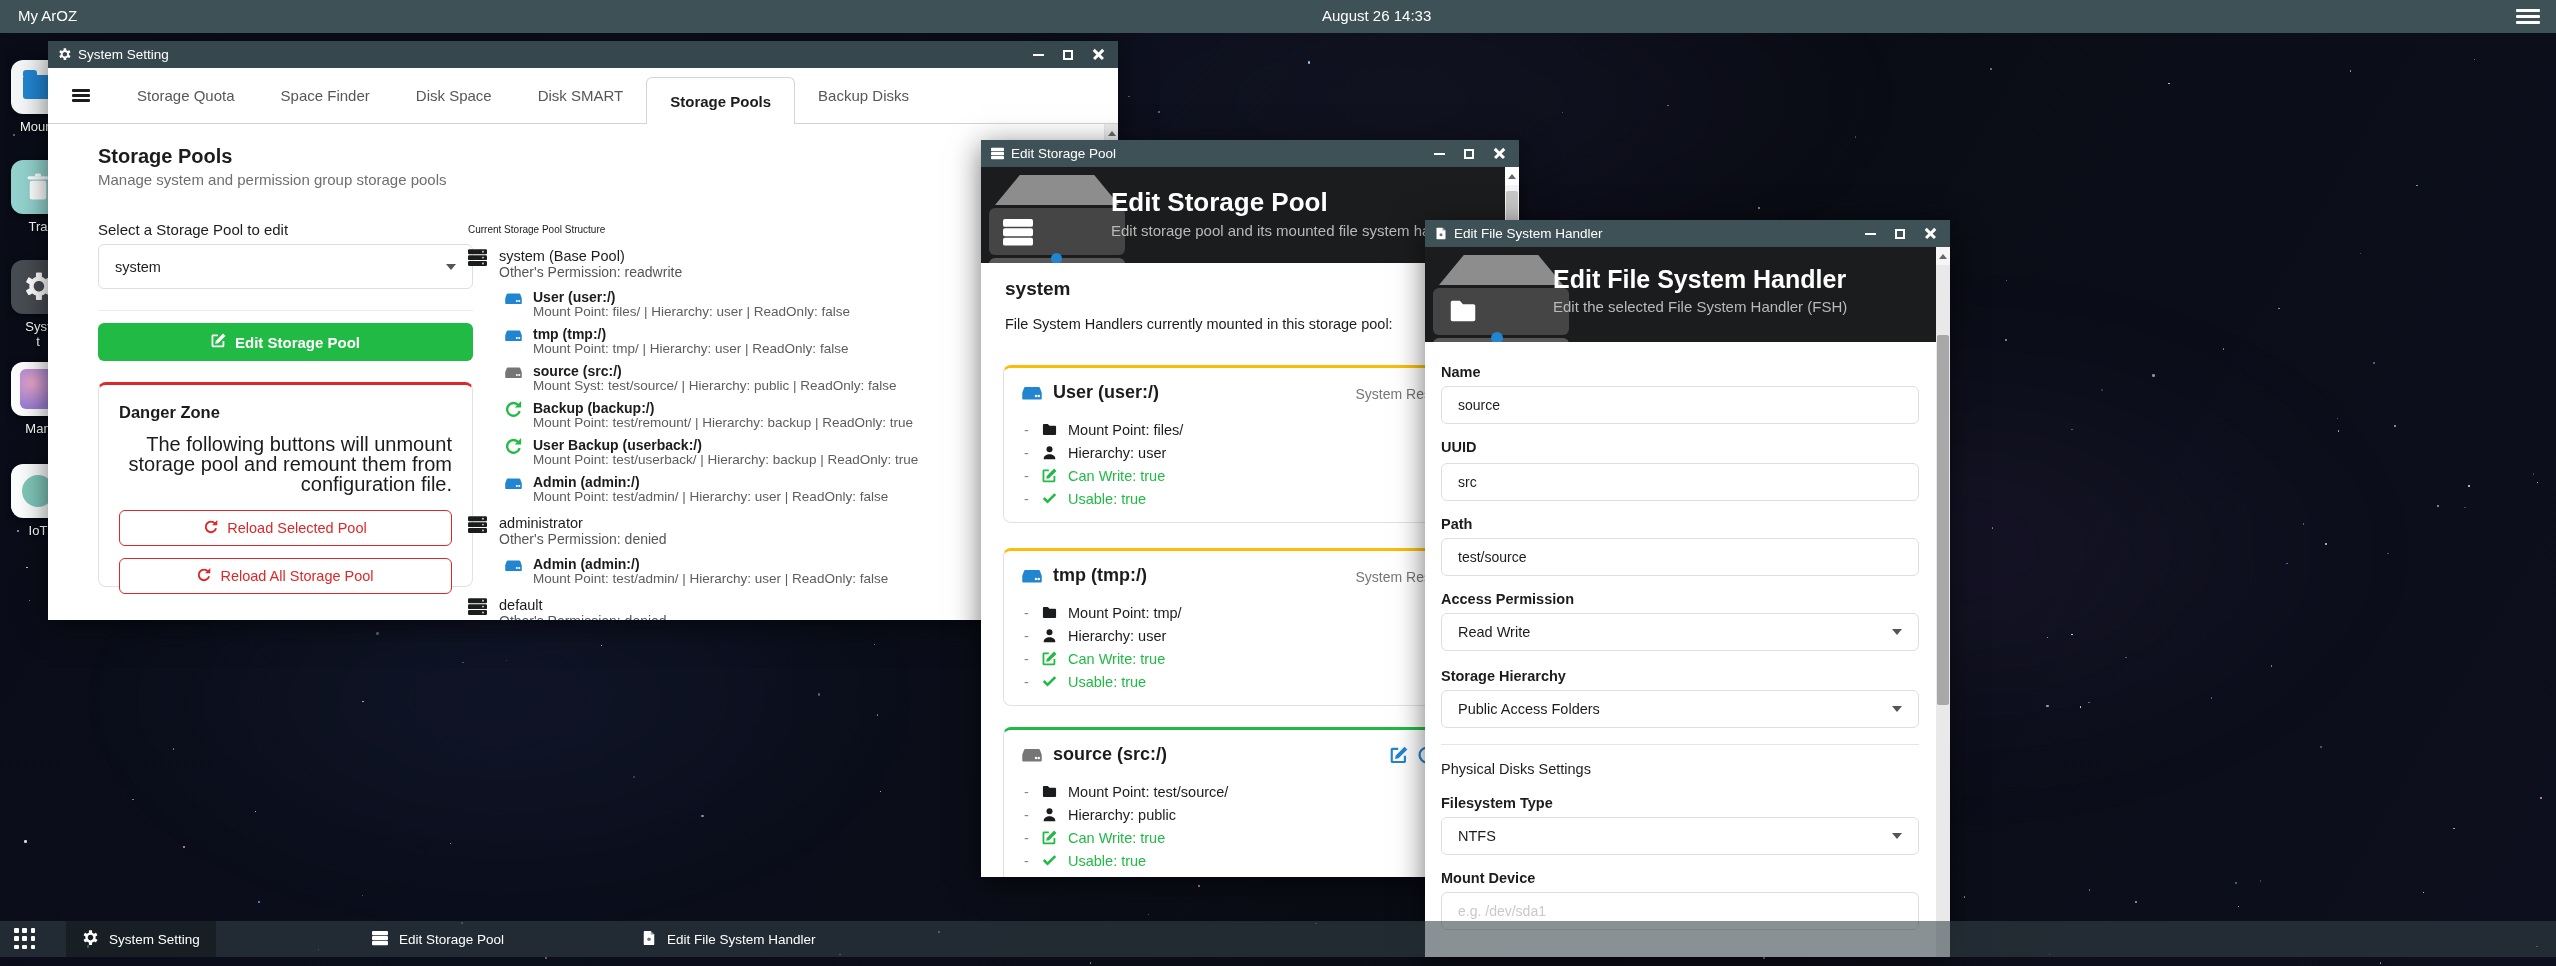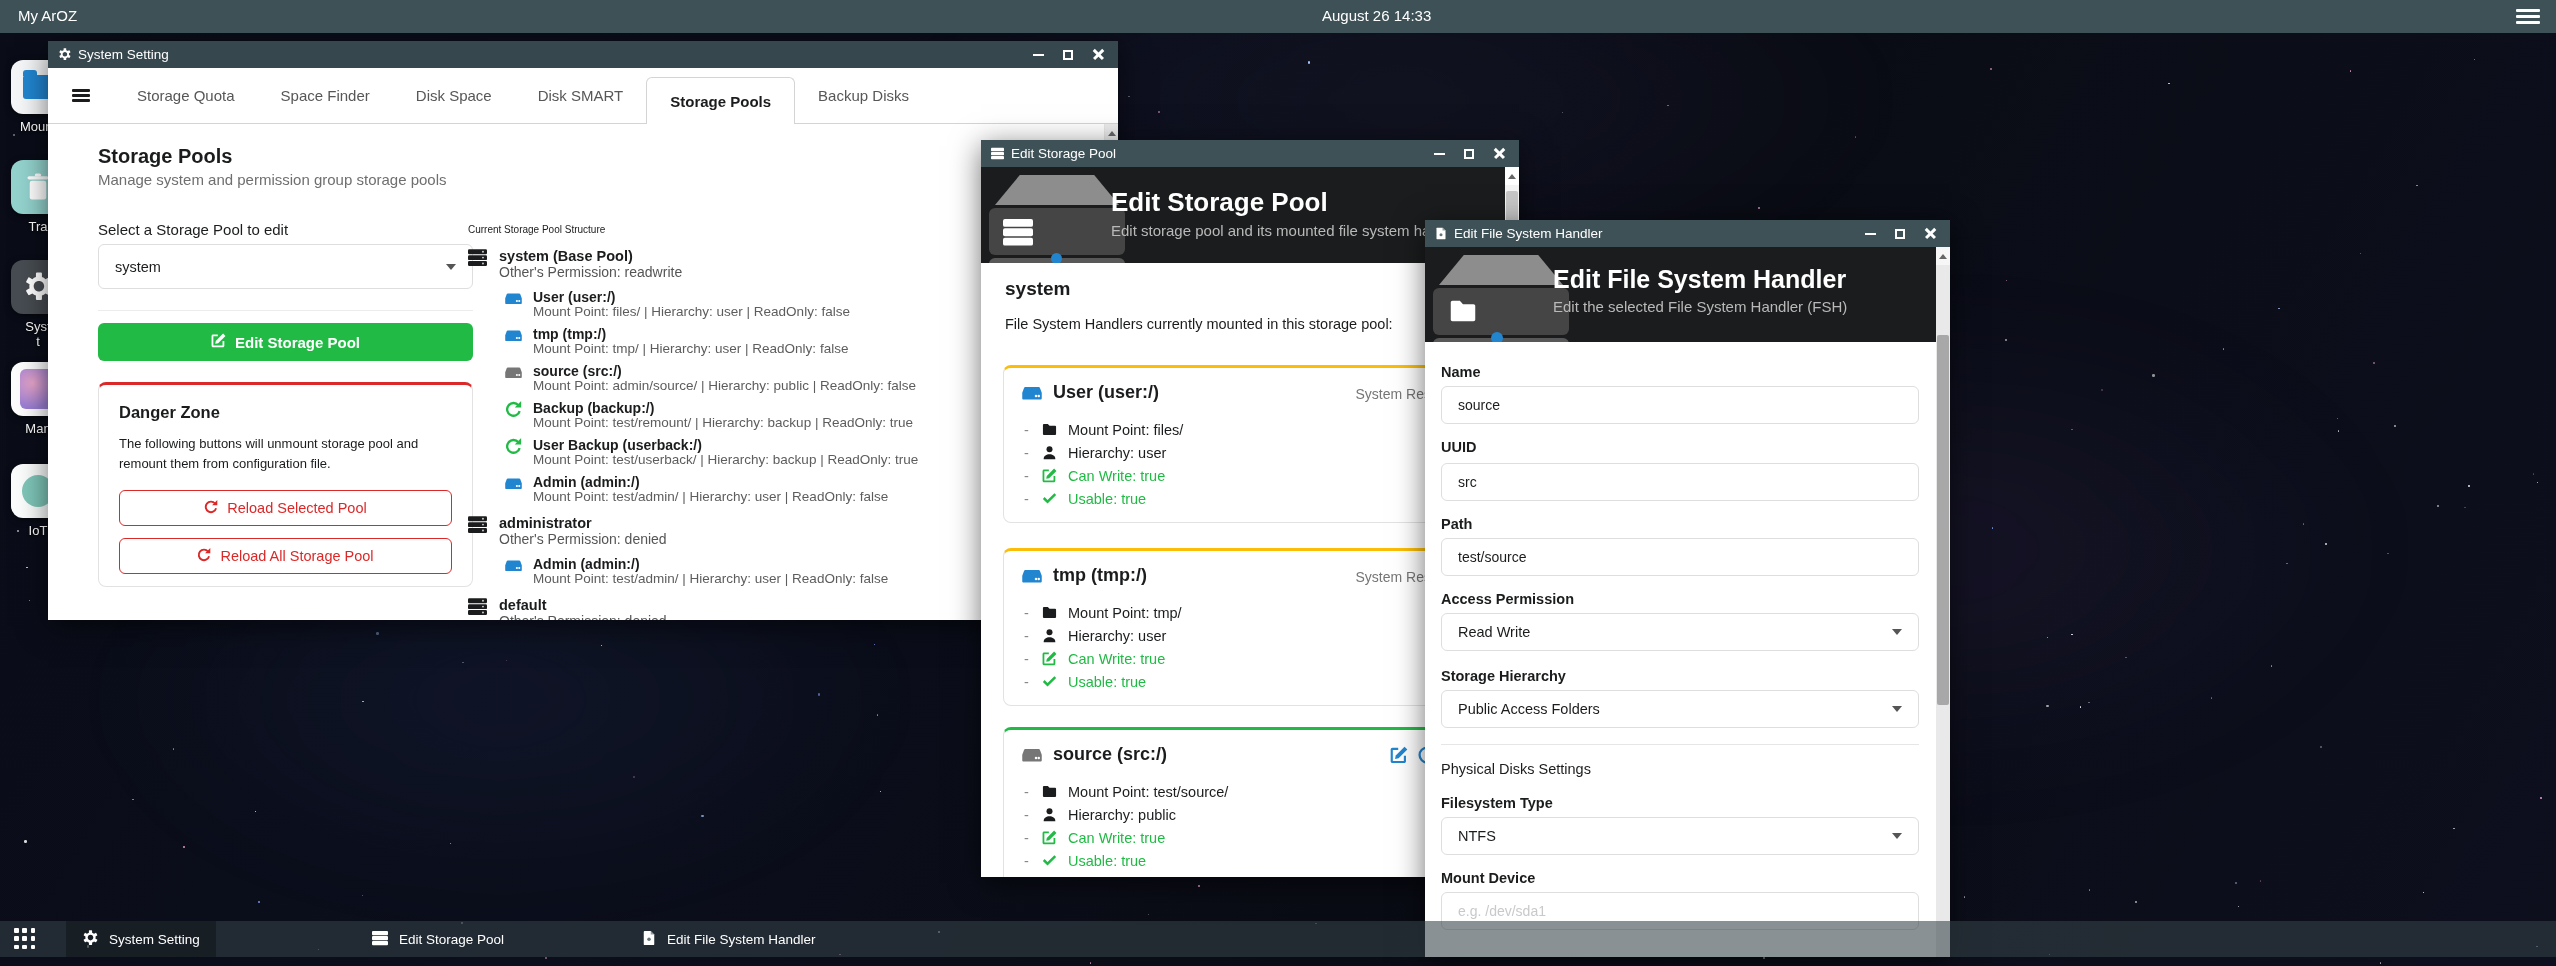--- a/index.html
+++ b/index.html
@@ -75,29 +75,29 @@
   .ss-h2 { position:absolute; left:0; top:21px; font-size:20px; font-weight:bold; }
   .ss-sub { position:absolute; left:0; top:47px; font-size:15px; color:#6f6f6f; }
   .ss-sel-label { position:absolute; left:0; top:97px; font-size:15px; }
   .select { position:absolute; border:1px solid #dedede; border-radius:6px; background:#fff; display:flex; align-items:center; padding:0 16px; font-size:14.5px; cursor:pointer; }
   .select .caret { margin-left:auto; width:0; height:0; border-left:5px solid transparent; border-right:5px solid transparent; border-top:6px solid #555; }
   .ss-select { left:0; top:120px; width:375px; height:45px; }
   .ss-divider { position:absolute; left:0; top:186px; width:375px; height:1px; background:#ececec; }
   .btn-green { position:absolute; left:0; top:199px; width:375px; height:38px; background:#21ba45; border-radius:6px; border:none; color:#fff; font-weight:bold; font-size:15px; display:flex; align-items:center; justify-content:center; gap:9px; cursor:pointer; font-family:inherit; }
   .danger { position:absolute; left:0; top:258px; width:375px; height:205px; border:1px solid #e2e2e2; border-top:3px solid #db2828; border-radius:8px; padding:18px 20px; }
   .danger h3 { font-size:16.5px; margin-bottom:12px; }
-  .danger p { font-size:13px; line-height:20px; margin-bottom:16px; }
+  .danger p { font-size:20px; line-height:20px; margin-bottom:16px;text-align:right; }
   .btn-red { width:100%; height:36px; background:#fff; border:1px solid #db2828; color:#db2828; border-radius:6px; font-size:14.5px; display:flex; align-items:center; justify-content:center; gap:9px; cursor:pointer; margin-bottom:12px; font-family:inherit; }
 
   .ss-right { position:absolute; left:420px; top:83px; width:660px; }
   .tree-title { position:absolute; left:0; top:100px; font-size:10px; }
   .tree { position:absolute; left:0; top:124px; width:650px; }
   .pool { margin-bottom:10px; }
   .pool-head { display:flex; gap:12px; margin-bottom:9px; }
-  .pool-name { font-size:14.5px; font-weight:bold; line-height:16px; }
+  .pool-name { font-size:14.5px; font-weight:normal; line-height:16px; }
   .pool-perm { font-size:14px; color:#555; line-height:17px; }
   .handler { display:flex; gap:11px; margin:0 0 7px 37px; }
   .h-name { font-size:14px; font-weight:bold; line-height:14px; }
   .h-details { font-size:13.5px; color:#5d5d5d; line-height:16px; }
   .ic { width:17px; height:17px; flex:none; margin-top:0; }
   .ic18 { width:19px; height:19px; flex:none; }
   .ic-blue { color:#2185d0; } .ic-gray { color:#767676; } .ic-green { color:#21ba45; } .ic-dark { color:#1b1c1d; } .ic-red { color:#db2828; } .ic-white { color:#fff; }
 
   
   #win-esp { left:981px; top:140px; width:538px; height:737px; z-index:20; }
@@ -559,21 +559,21 @@
               <div class="h-name">tmp (tmp:/)</div>
               <div class="h-details">Mount Point: tmp/ | Hierarchy: user | ReadOnly: false</div>
             </div>
         </div>
         <div class="handler">
           <svg class="ic ic-gray" viewBox="0 0 16 16">
               <use href="#i-hdd"></use>
             </svg>
           <div>
               <div class="h-name">source (src:/)</div>
-              <div class="h-details">Mount Point: admin/source/ | Hierarchy: public | ReadOnly: false</div>
+              <div class="h-details">Mount Syst: test/source/ | Hierarchy: public | ReadOnly: false</div>
             </div>
         </div>
         <div class="handler">
           <svg class="ic ic-green" viewBox="0 0 16 16">
               <use href="#i-sync"></use>
             </svg>
           <div>
               <div class="h-name">Backup (backup:/)</div>
               <div class="h-details">Mount Point: test/remount/ | Hierarchy: backup | ReadOnly: true</div>
             </div>

